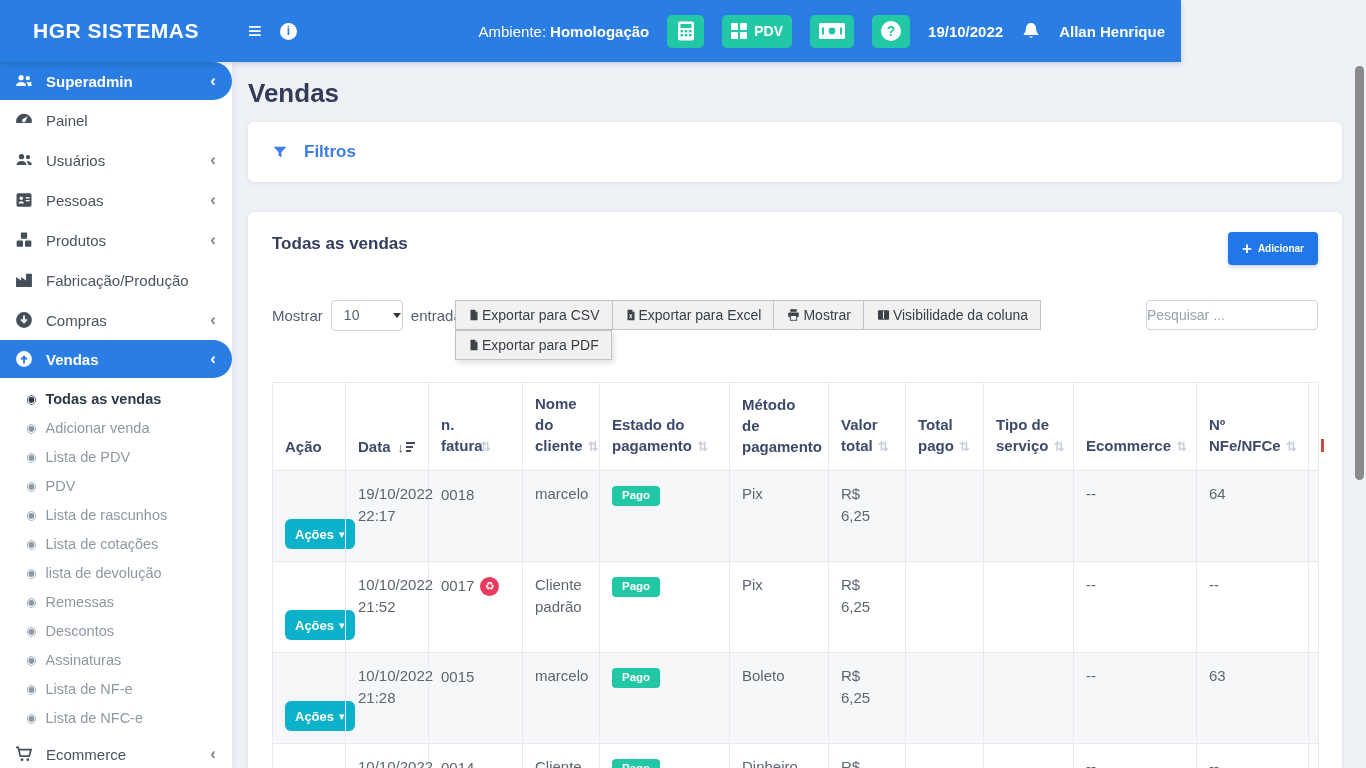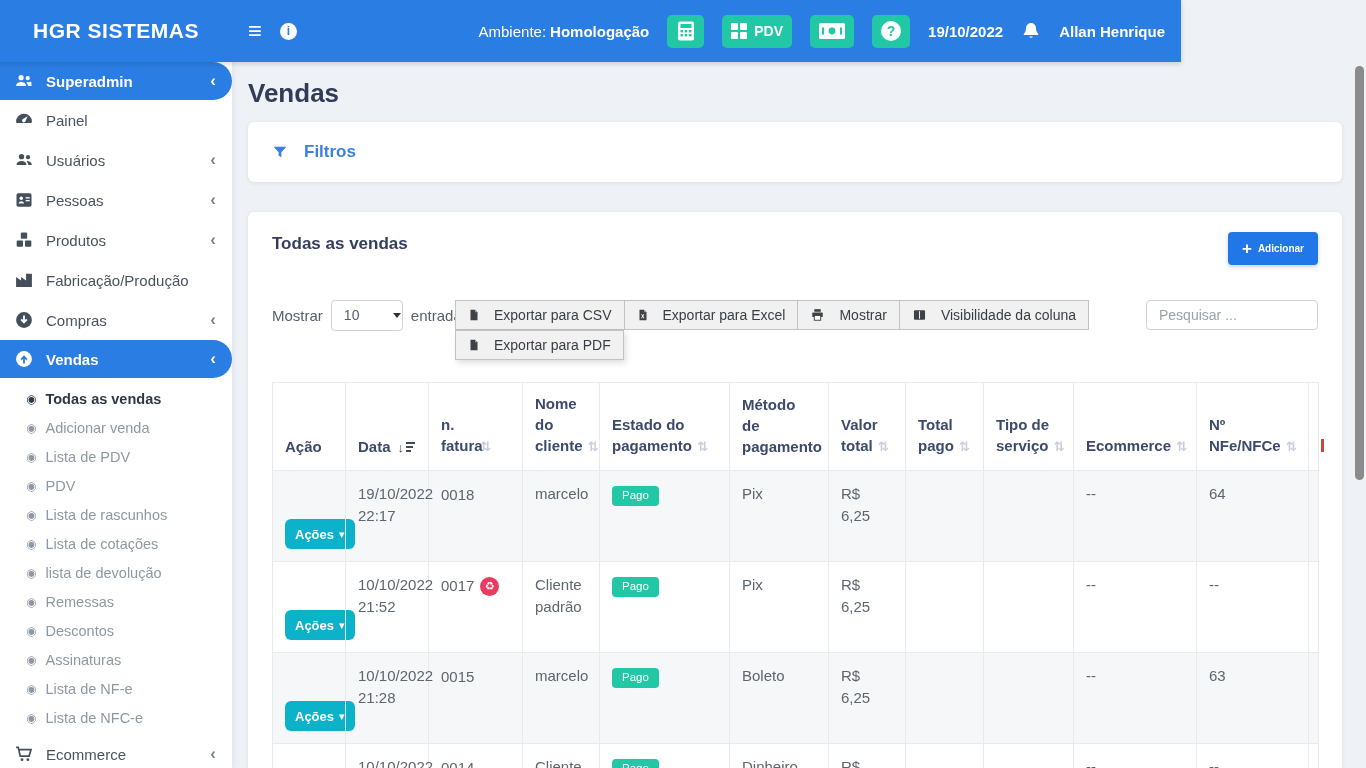--- a/index.html
+++ b/index.html
@@ -62,25 +62,25 @@
   .table-card{margin-top:30px;height:600px;padding:22px 24px;position:relative;overflow:hidden;}
   .card-title{font-size:17px;font-weight:700;color:#333d5e;}
   .add-btn{position:absolute;top:20px;right:24px;height:33px;padding:0 14px;background:#2277e8;border:none;border-radius:4px;color:#fff;font-size:10px;font-weight:700;display:flex;align-items:center;gap:6px;cursor:pointer;box-shadow:0 2px 4px rgba(30,80,180,.25);}
   .add-btn::before{content:"+";font-size:17px;font-weight:700;}
 
   .toolbar{margin-top:46px;position:relative;height:30px;font-size:15px;color:#555f6e;display:flex;align-items:center;}
   .len-select{margin:0 8px;width:72px;height:31px;border:1px solid #ced4da;border-radius:4px;color:#555f6e;font-size:14px;padding:0 16px 0 12px;appearance:none;background:#fff;cursor:pointer;}
   .sel-wrap{position:relative;display:inline-block;}
   .sel-wrap::after{content:"";position:absolute;right:10px;top:13px;border-left:4px solid transparent;border-right:4px solid transparent;border-top:5px solid #333;pointer-events:none;}
   .btn-group{position:absolute;left:183px;top:0;display:flex;}
-  .dt-btn{height:30px;background:#f1f1f1;border:1px solid #c2c2c2;color:#383e45;font-size:14px;padding:0 12px;display:flex;align-items:center;gap:14px;cursor:pointer;white-space:nowrap;}
+  .dt-btn{height:30px;background:#f1f1f1;border:1px solid #c2c2c2;color:#383e45;font-size:14px;padding:0 12px;display:flex;align-items:center;gap:2px;cursor:pointer;white-space:nowrap;}
   .dt-btn + .dt-btn{margin-left:-1px;}
   .dt-btn svg{width:12px;height:14px;color:#3c4248;}
   .pdf-btn{position:absolute;left:183px;top:30px;box-shadow:2px 3px 6px rgba(0,0,0,.13);}
-  .search-box{position:absolute;right:0;top:0;width:172px;height:30px;border:1px solid #ced4da;border-radius:4px;padding:0 12px;font-size:14px;color:#555f6e;font-family:inherit;}
+  .search-box{position:absolute;right:0;top:0;width:172px;height:30px;border:1px solid #ced4da;border-radius:4px;padding:0 0;font-size:14px;color:#555f6e;font-family:inherit;}
   .search-box::placeholder{color:#9aa2ae;}
 
   
   table.sales{margin-top:52px;border-collapse:collapse;table-layout:fixed;width:1046px;font-size:15px;}
   table.sales th,table.sales td{border:1px solid var(--line);}
   table.sales th{height:86px;vertical-align:bottom;text-align:left;padding:10px 12px 13px 12px;color:#3e4a6b;font-weight:700;line-height:21px;}
   table.sales td{height:56px;vertical-align:top;padding:12px 12px;color:var(--body-txt);line-height:22px;}
   tbody tr:nth-child(odd){background:#f6f7f9;}
   .sort-ic{color:#c9cedb;font-size:13px;margin-left:5px;}
   .sort-ic::before{content:"\21C5";}
@@ -88,21 +88,21 @@
   .sort-amt .sa-a{color:#3f4a5c;font-size:13px;font-weight:700;line-height:12px;}
   .sort-amt .sa-b{display:inline-flex;flex-direction:column;gap:2px;align-items:flex-start;padding-bottom:2px;}
   .sort-amt .sa-b i{display:block;height:2px;background:#3f4a5c;}
   .sort-amt .sa-b i:nth-child(1){width:9px;}
   .sort-amt .sa-b i:nth-child(2){width:7px;}
   .sort-amt .sa-b i:nth-child(3){width:5px;}
   th:nth-child(3) .th-label{display:inline-block;max-width:34px;}
   .red-sliver{display:inline-block;width:3px;height:13px;background:#c64a3e;}
   .btn-acoes{background:var(--cyan);color:#fff;border:none;border-radius:6px;height:30px;padding:0 10px;font-size:13px;font-weight:700;display:flex;align-items:center;gap:5px;cursor:pointer;font-family:inherit;margin-top:36px;}
   .btn-acoes::after{content:"\25BE";font-size:11px;}
-  .badge-pago{display:inline-block;background:var(--teal);color:#fff;font-size:11.5px;font-weight:400;padding:4px 10px;border-radius:4px;line-height:1;}
+  .badge-pago{display:inline-block;background:var(--teal);color:#fff;font-size:11.5px;font-weight:700;padding:4px 10px;border-radius:4px;line-height:1;}
   .ret-badge{display:inline-block;width:19px;height:19px;border-radius:50%;background:var(--pink);color:#fff;font-size:11px;line-height:19px;text-align:center;margin-left:6px;vertical-align:middle;}
   .ret-badge::before{content:"\267B";}
   .c-invoice span[data-field]{vertical-align:middle;margin-top:27px;}
 
   
   .v-scroll{position:fixed;right:2px;top:66px;width:9px;height:414px;background:#8b8b8b;border-radius:5px;z-index:40;}
 </style>
 </head>
 <body>
 

